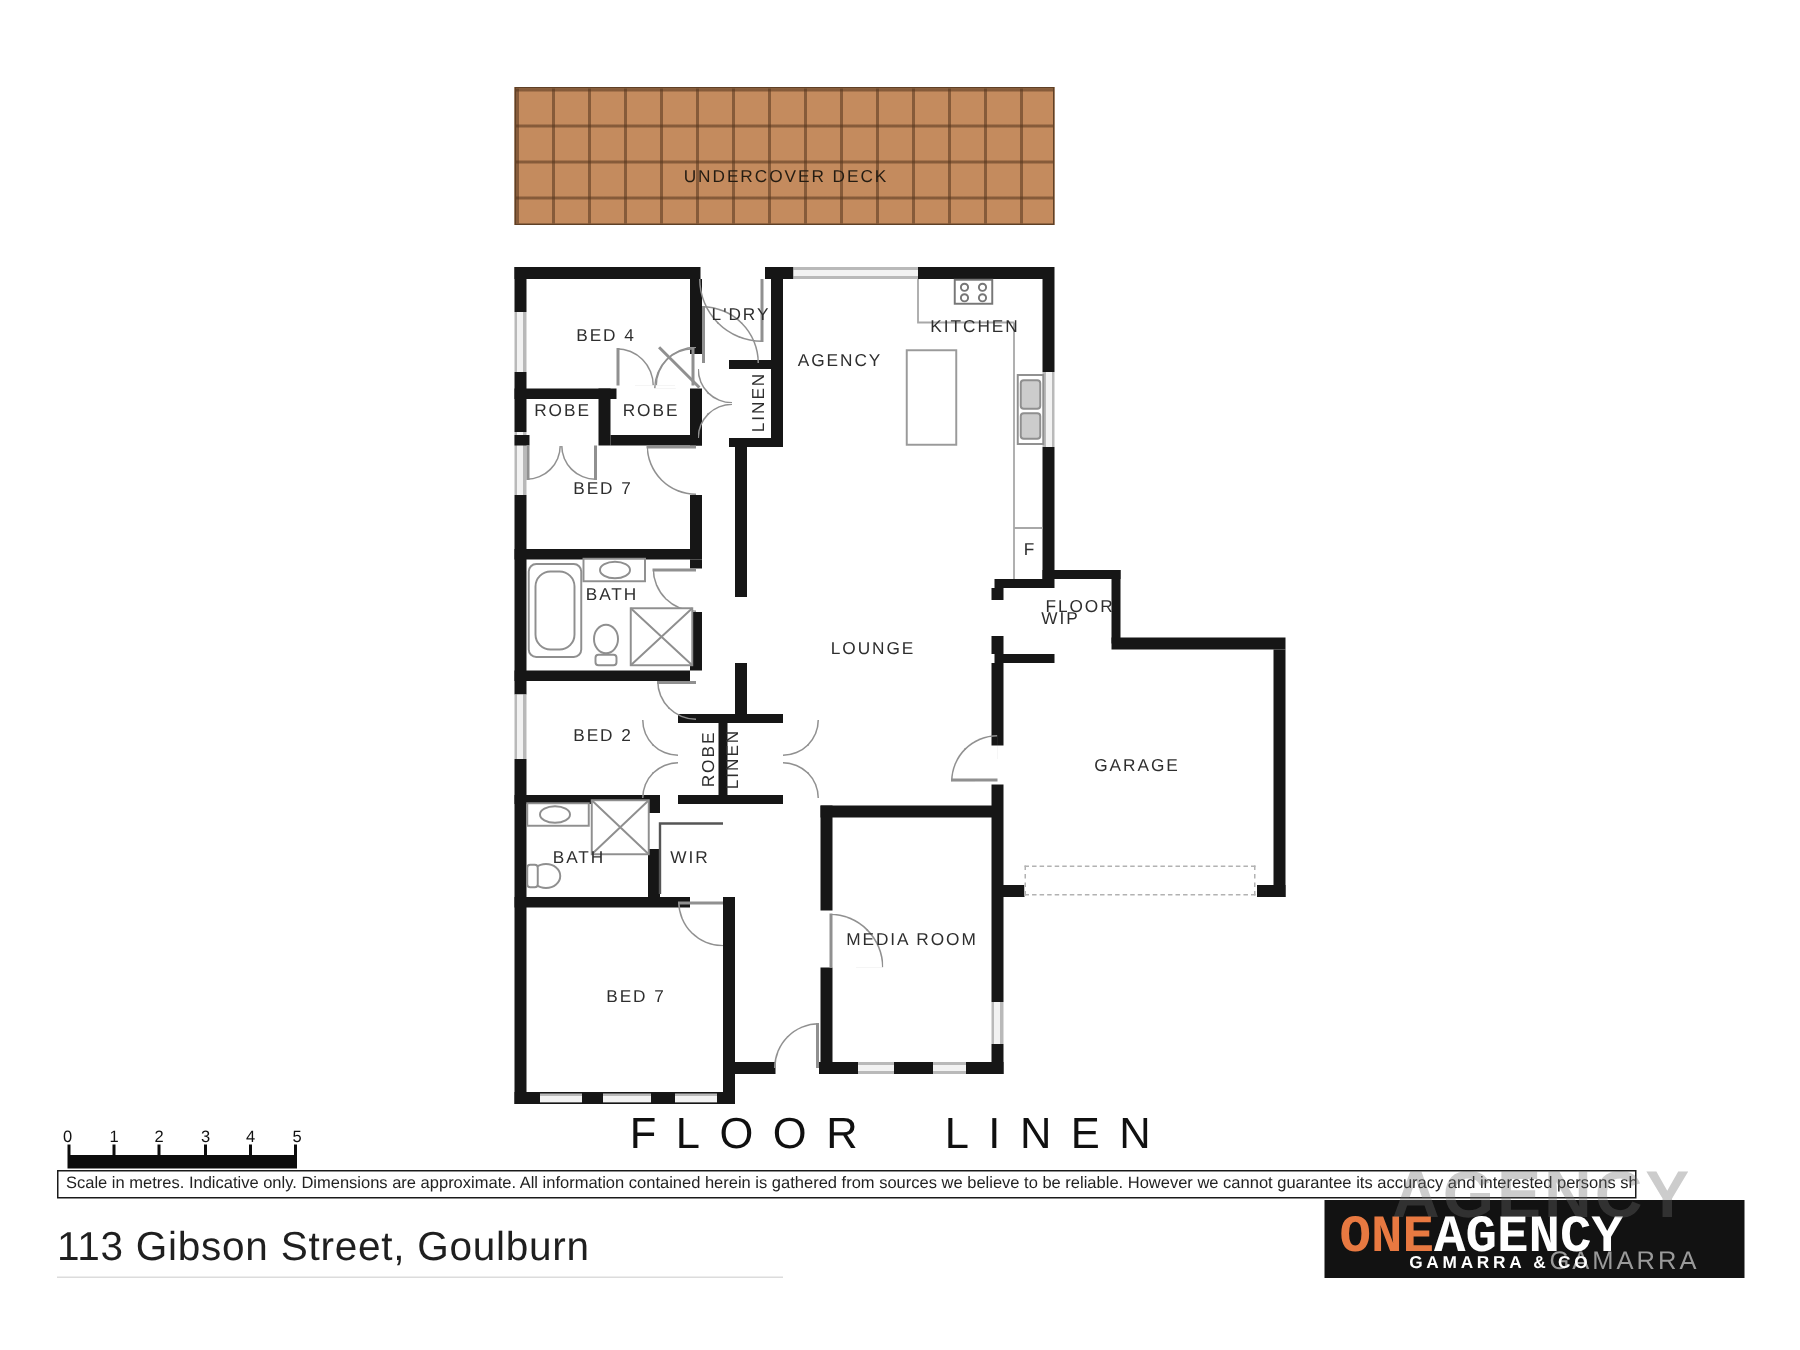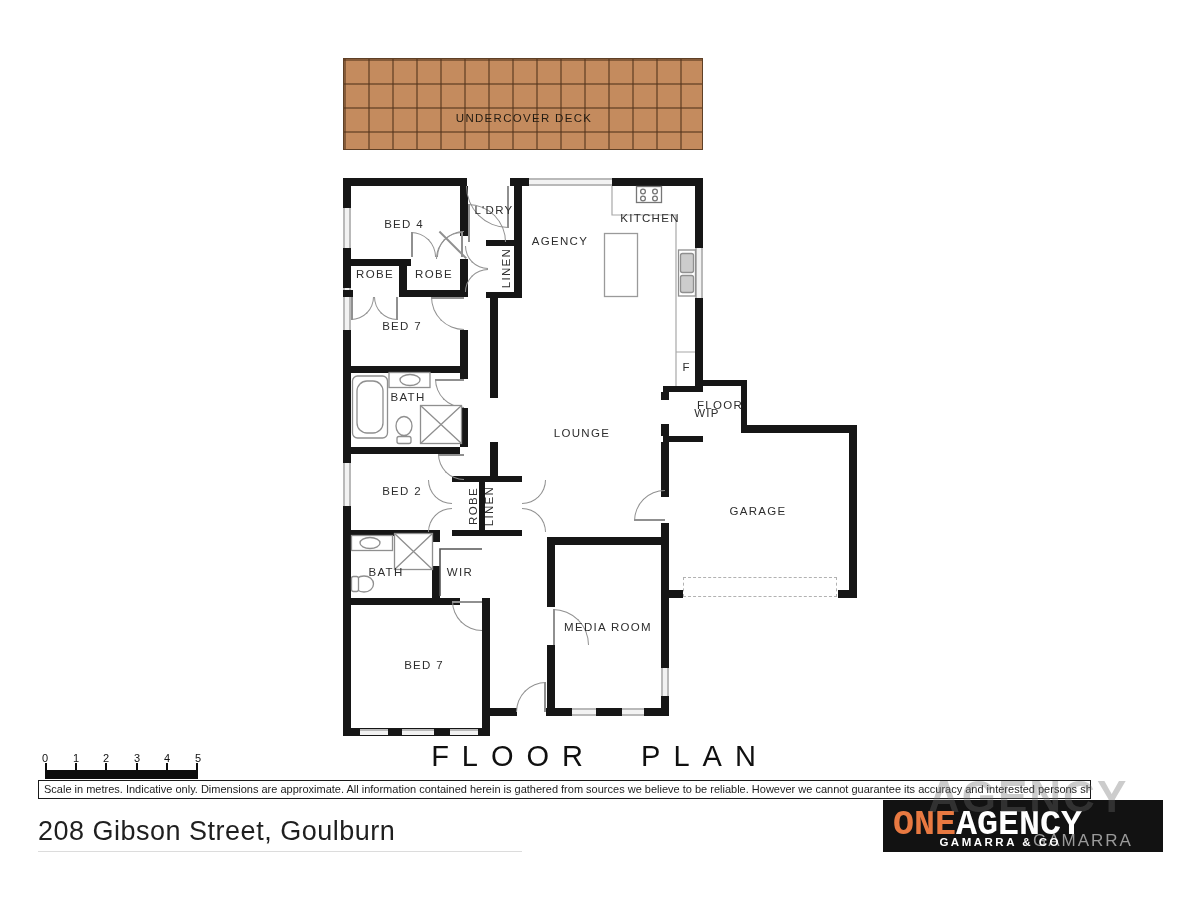--- a/index.html
+++ b/index.html
@@ -217,41 +217,41 @@
   <div class="lbl" style="left:686px;top:368px;letter-spacing:0">F</div>
   <div class="lbl" style="left:758px;top:512px">GARAGE</div>
   <div class="lbl" style="left:402px;top:492px">BED 2</div>
   <div class="lbl v" style="left:474px;top:506px">ROBE</div>
   <div class="lbl v" style="left:490px;top:506px">LINEN</div>
   <div class="lbl" style="left:386px;top:573px">BATH</div>
   <div class="lbl" style="left:460px;top:573px">WIR</div>
   <div class="lbl" style="left:424px;top:666px">BED 7</div>
   <div class="lbl" style="left:608px;top:628px">MEDIA ROOM</div>
 
-  <div id="title">FLOOR PLAN</div>
+  <div id="title">FLOOR LINEN</div>
 
   <div id="scalebar">
     <div class="num" style="left:45px;top:752px">0</div>
     <div class="num" style="left:76px;top:752px">1</div>
     <div class="num" style="left:106px;top:752px">2</div>
     <div class="num" style="left:137px;top:752px">3</div>
     <div class="num" style="left:167px;top:752px">4</div>
     <div class="num" style="left:198px;top:752px">5</div>
     <div class="tick" style="left:45px"></div>
       <div class="tick" style="left:75px"></div>
     <div class="tick" style="left:105px"></div>
       <div class="tick" style="left:136px"></div>
     <div class="tick" style="left:166px"></div>
       <div class="tick" style="left:196px"></div>
     <div class="bar"></div>
   </div>
 
   <div id="disclaimer">Scale in metres. Indicative only. Dimensions are approximate. All information contained herein is gathered from sources we believe to be reliable. However we cannot guarantee its accuracy and interested persons should rely on their own enquiries.</div>
 
-  <div id="address">208 Gibson Street, Goulburn</div>
+  <div id="address">113 Gibson Street, Goulburn</div>
   <div id="address-rule"></div>
 
   <div id="ghost-agency">AGENCY</div>
 
   <div id="logo">
     <div class="main"><span class="one">ONE</span><span class="agency">AGENCY</span></div>
     <div class="region">GAMARRA</div>
     <div class="sub">GAMARRA &amp; CO</div>
   </div>
 

